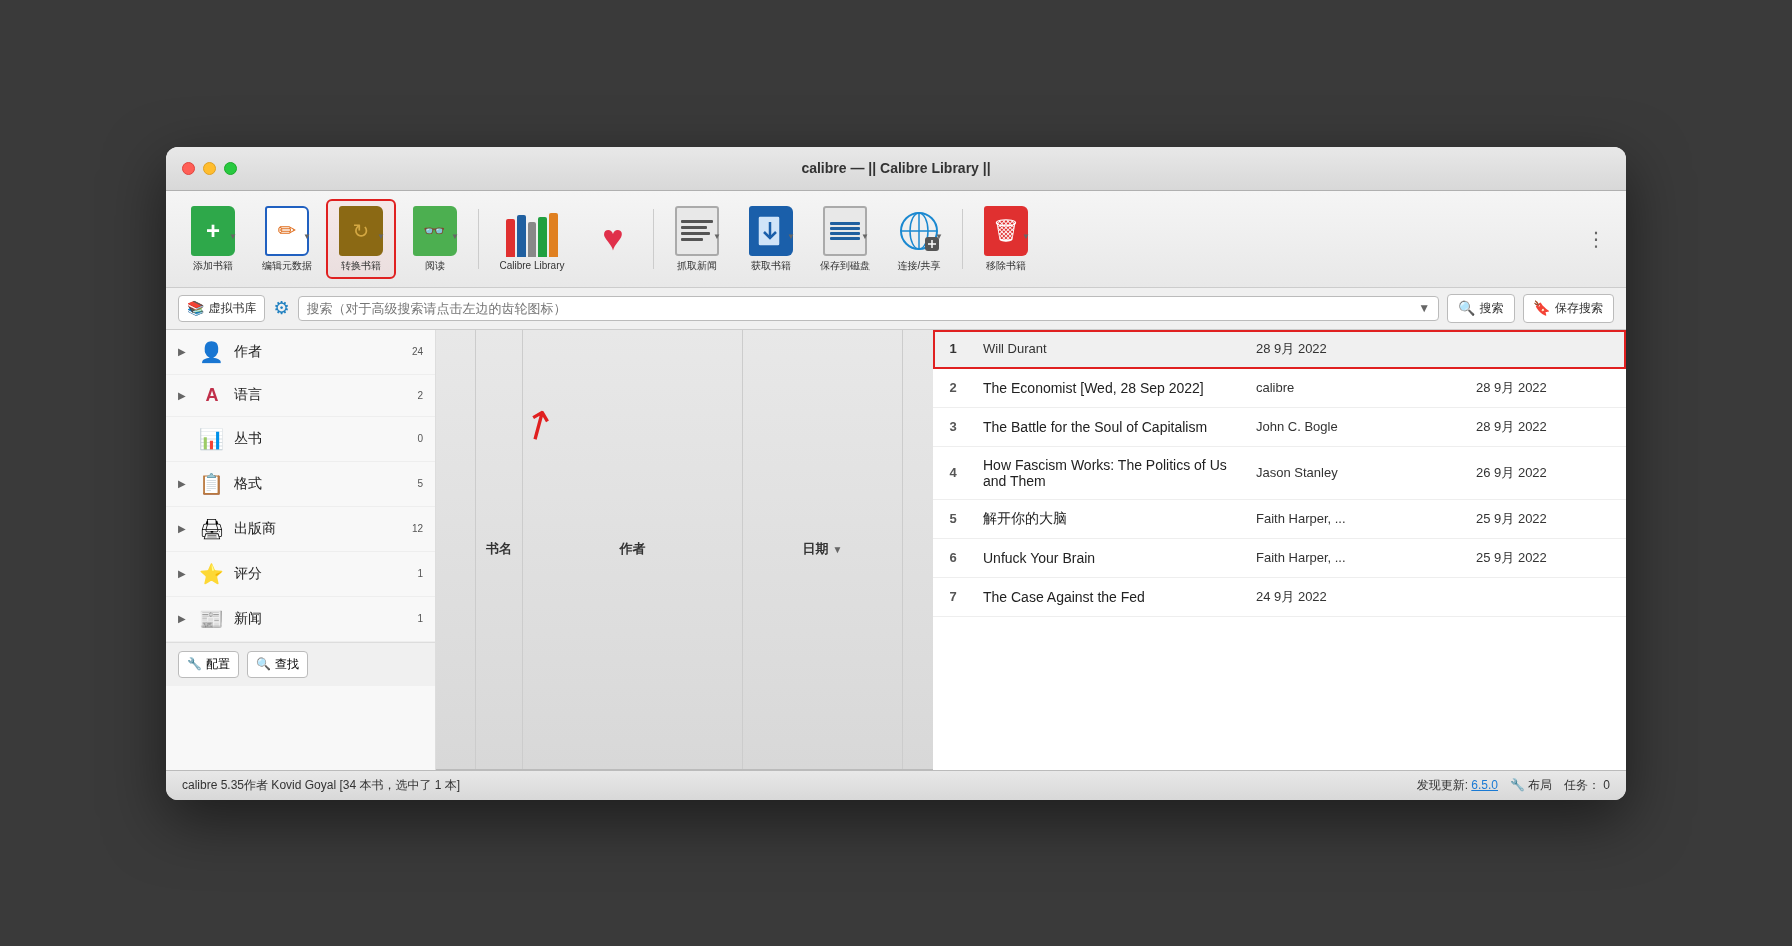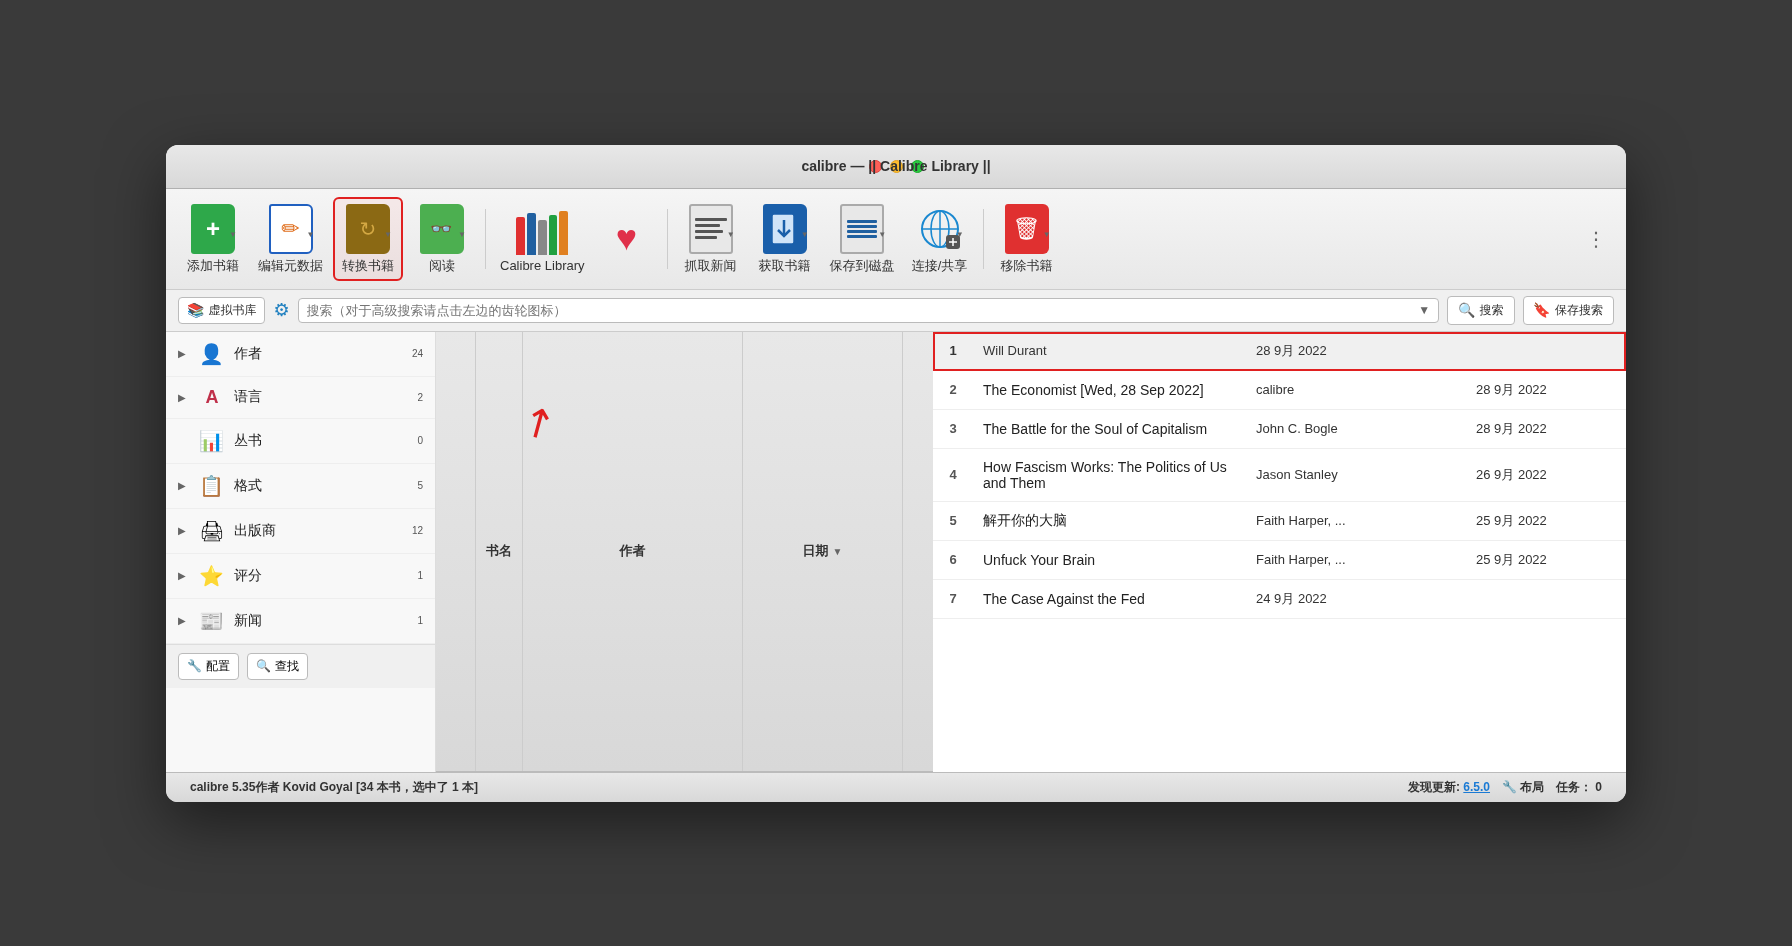--- a/index.html
+++ b/index.html
@@ -20,21 +20,20 @@
     }
     
     .titlebar {
       background: linear-gradient(to bottom, #e8e8e8, #d8d8d8);
       height: 44px;
       display: flex;
       align-items: center;
       padding: 0 16px;
       border-bottom: 1px solid #b0b0b0;
       position: relative;
-      justify-content: center;
     }
     .traffic-lights {
       display: flex;
       gap: 8px;
       align-items: center;
     }
     .traffic-light {
       width: 13px;
       height: 13px;
       border-radius: 50%;
@@ -76,21 +75,21 @@
     }
     .toolbar-btn .icon-area {
       width: 52px;
       height: 52px;
       display: flex;
       align-items: center;
       justify-content: center;
       position: relative;
     }
     .toolbar-btn .btn-label {
-      font-size: 13px;
+      font-size: 10px;
       color: #333;
       margin-top: 2px;
       text-align: left;
       white-space: nowrap;
     }
     .toolbar-separator {
       width: 1px;
       height: 60px;
       background: #ccc;
       margin: 0 4px;
@@ -400,26 +399,25 @@
       color: #333;
     }
     .book-date {
       padding: 10px 10px;
       font-size: 13px;
       color: #333;
     }
     
     .statusbar {
       background: linear-gradient(to bottom, #e8e8e8, #d8d8d8);
-      padding: 6px 24px;
+      padding: 6px 16px;
       display: flex;
       align-items: center;
       justify-content: space-between;
       border-top: 1px solid #bbb;
-      font-weight: bold;
     }
     .status-left { font-size: 12px; color: #333; }
     .status-right {
       display: flex;
       align-items: center;
       gap: 12px;
       font-size: 12px;
       color: #333;
     }
     .update-link { color: #1a7ad4; text-decoration: underline; cursor: pointer; }

